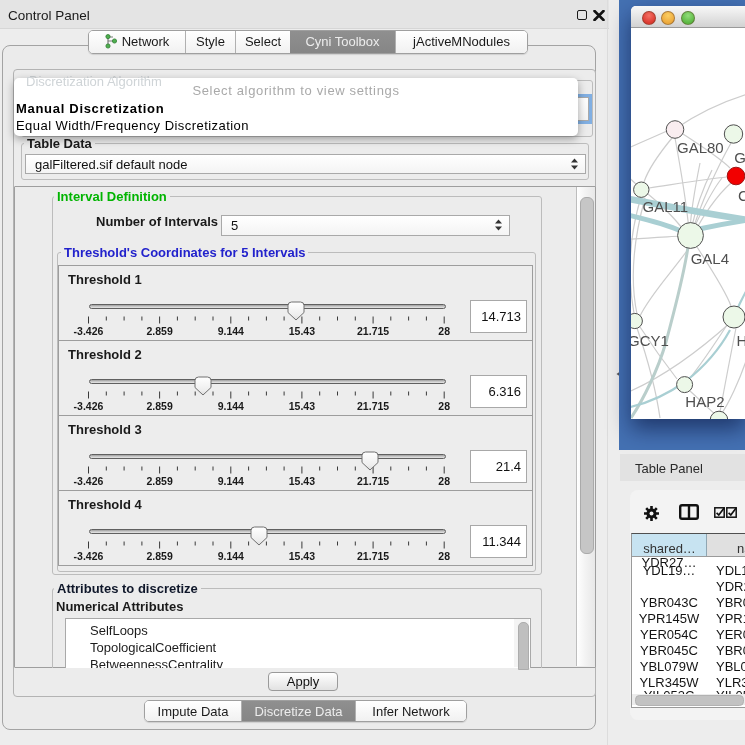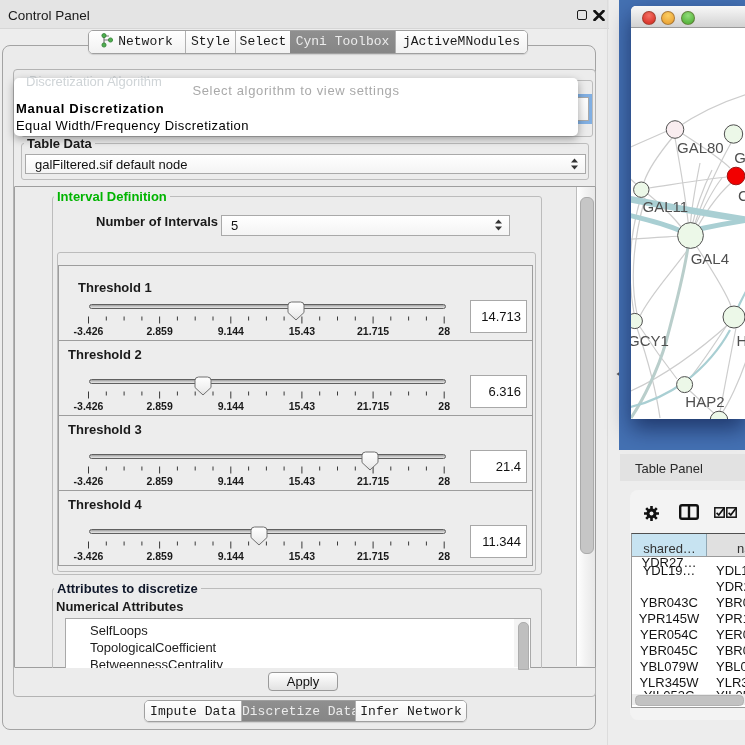--- a/index.html
+++ b/index.html
@@ -10,21 +10,21 @@
 .combo{position:absolute;background:linear-gradient(#ffffff,#f4f4f4);border:1px solid #a9a9a9;
  border-radius:0;font-size:13px;color:#111;}
 .ctext{position:absolute;left:9px;top:50%;transform:translateY(-50%);white-space:nowrap;}
 .carr{position:absolute;right:6px;top:50%;transform:translateY(-50%);width:9px;}
 .blab{position:absolute;font-weight:bold;font-size:13px;color:#1a1a1a;white-space:nowrap;}
 .tpanel{position:absolute;border:1px solid #9d9d9d;background:#ededed;}
 .vbox{position:absolute;background:#fff;border:1px solid #a8a8a8;font-size:13px;color:#111;
  text-align:right;}
 .ticklab{position:absolute;font-size:10.5px;font-weight:bold;color:#1a1a1a;transform:translateX(-50%);white-space:nowrap;}
 .seg{display:inline-block;height:100%;line-height:21px;text-align:center;font-size:13px;color:#1a1a1a;
- background:linear-gradient(#ffffff,#f1f1f1);vertical-align:top;box-sizing:border-box;font-family:Liberation Mono, monospace;}
+ background:linear-gradient(#ffffff,#f1f1f1);vertical-align:top;box-sizing:border-box;}
 .segsel{background:linear-gradient(#8f8f8f,#868686);color:#ececec;}
 .row1{position:absolute;width:76px;text-align:center;font-size:13px;color:#141414;white-space:nowrap;overflow:hidden;}
 .row2{position:absolute;font-size:13px;color:#141414;white-space:nowrap;}
 </style></head><body>
 <div id="root">
 
 <div style="position:absolute;left:0;top:0;width:609px;height:28px;background:#e4e4e4;border-bottom:1px solid #d6d6d6;"></div>
 <div style="position:absolute;left:8px;top:8px;font-size:13.5px;color:#1a1a1a;">Control Panel</div>
 <div style="position:absolute;left:577px;top:10px;width:8px;height:8px;border:1.6px solid #1c1c1c;border-radius:2px;"></div>
 <svg class="abs" style="left:593px;top:10px" width="12" height="11" viewBox="0 0 12 11">
@@ -58,22 +58,23 @@
 <div class="gt" style="left:54px;top:190px;color:#00b400;">Interval Definition</div>
 <div class="blab" style="left:96px;top:214px;">Number of Intervals</div>
 <div class="combo" style="left:221px;top:215px;width:287px;height:18.5px;">
       <span class="ctext">5</span>
       <svg class="carr" width="9" height="12" viewBox="0 0 9 12">
         <path d="M4.5 0.5 L8 4.5 H1 Z" fill="#333"></path>
         <path d="M4.5 11.5 L1 7.5 H8 Z" fill="#333"></path>
       </svg>
     </div>
 <div class="grp" style="left:57px;top:252px;width:477px;height:318px;"></div>
+<div class="gt" style="left:61px;top:246px;color:#2222cc;">Threshold's Coordinates for 5 Intervals</div>
 <div class="tpanel" style="left:58px;top:265px;width:473px;height:74px;"></div>
-<div class="blab" style="left:68px;top:280px;margin-left:10px;">Threshold 1</div>
+<div class="blab" style="left:68px;top:272px;">Threshold 1</div>
 <div style="position:absolute;left:88.5px;top:304px;width:355.7px;height:3px;background:linear-gradient(#9e9e9e,#cfcfcf 60%,#e6e6e6);border:1px solid #606060;border-radius:3px;"></div>
 <svg class="abs" style="left:0;top:316px" width="470" height="9" viewBox="0 0 470 9">
       <line x1="88.5" y1="0.5" x2="88.5" y2="7.5" stroke="#3a3a3a" stroke-width="1"></line>
       <line x1="106.3" y1="0.5" x2="106.3" y2="4.5" stroke="#3a3a3a" stroke-width="1"></line>
       <line x1="124.1" y1="0.5" x2="124.1" y2="4.5" stroke="#3a3a3a" stroke-width="1"></line>
       <line x1="141.9" y1="0.5" x2="141.9" y2="4.5" stroke="#3a3a3a" stroke-width="1"></line>
       <line x1="159.6" y1="0.5" x2="159.6" y2="7.5" stroke="#3a3a3a" stroke-width="1"></line>
       <line x1="177.4" y1="0.5" x2="177.4" y2="4.5" stroke="#3a3a3a" stroke-width="1"></line>
       <line x1="195.2" y1="0.5" x2="195.2" y2="4.5" stroke="#3a3a3a" stroke-width="1"></line>
       <line x1="213.0" y1="0.5" x2="213.0" y2="4.5" stroke="#3a3a3a" stroke-width="1"></line>

